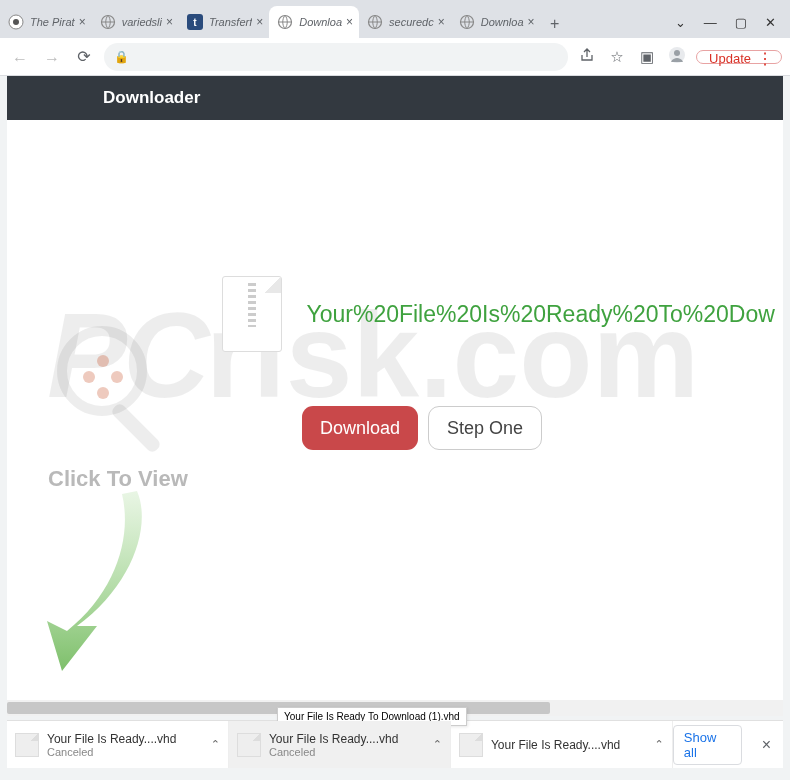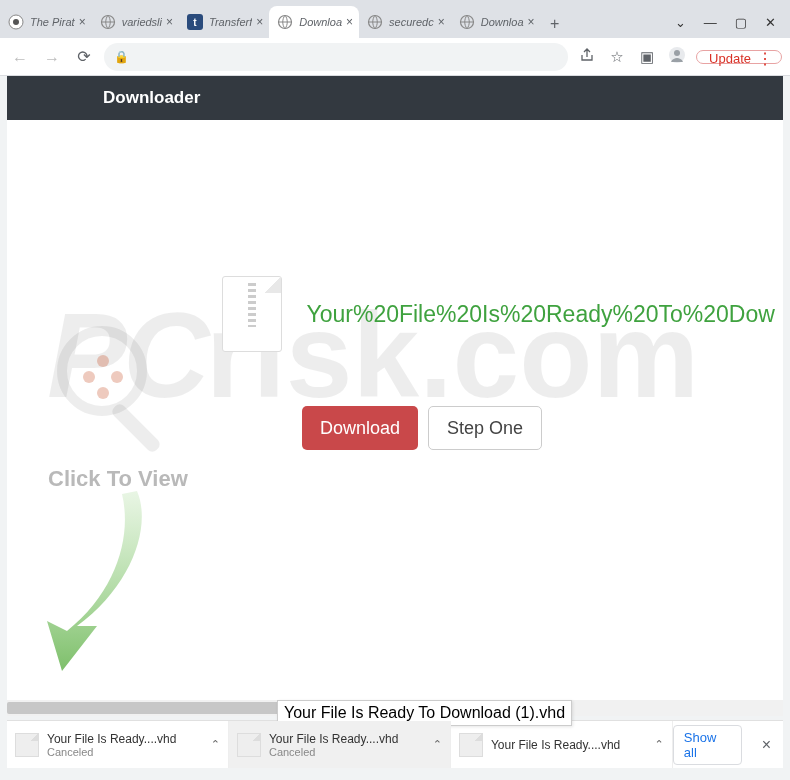--- a/index.html
+++ b/index.html
@@ -38,41 +38,41 @@
     .bugdots { position:absolute; top:275px; left:70px; width:50px; height:50px; pointer-events:none;}
     .bugdots div{position:absolute;width:12px;height:12px;background:rgba(198,80,40,0.3);border-radius:50%;}
 
     .content { position: absolute; top: 200px; left: 215px; right: 0; }
     .zip-icon { display: inline-block; vertical-align: middle; width: 60px; height: 76px; background: #fff; border: 1px solid #ddd; border-radius: 3px; position: relative; margin-right: 20px; }
     .zip-icon::before { content: ""; position: absolute; top: 0; right: 0; width: 16px; height: 16px; background: linear-gradient(135deg, transparent 48%, #e8e8e8 50%); }
     .zip-icon .zipper { position: absolute; left: 50%; top: 6px; width: 8px; height: 44px; transform: translateX(-50%); background: repeating-linear-gradient(#ccc 0 3px, transparent 3px 6px); }
     .ready-text { display: inline; color: #3fa23f; font-size: 23px; vertical-align: middle; white-space: nowrap; }
 
     .buttons { position: absolute; top: 330px; left: 295px; display: flex; gap: 10px; }
-    .btn { height: 44px; padding: 0 18px; border-radius: 5px; font-size: 18px; display: flex; align-items: center; cursor: pointer; }
+    .btn { height: 44px; padding: 0 18px; border-radius: 11px; font-size: 18px; display: flex; align-items: center; cursor: pointer; }
     .btn.primary { background: #c9484a; color: #fff; }
     .btn.secondary { background: #fff; color: #444; border: 1px solid #ccc; }
 
     .click-to-view { position: absolute; top: 390px; left: 41px; color: #b9b9b9; font-size: 22px; font-weight: bold; }
     .arrow { position: absolute; top: 410px; left: 35px; width: 120px; height: 200px; pointer-events: none; }
 
     .hscroll { position: absolute; left: 0; right: 0; bottom: 0; height: 16px; background: #f1f1f1; }
     .hscroll .thumb { position: absolute; left: 0; top: 2px; height: 12px; width: 70%; background: #c7c7c7; border-radius: 2px; }
 
     
     .dlshelf { position: absolute; left: 7px; right: 7px; bottom: 12px; height: 48px; background: #fff; border-top: 1px solid #e0e0e0; display: flex; align-items: center; }
     .dlitem { width: 232px; height: 100%; display: flex; align-items: center; padding: 0 8px; gap: 8px; border-right: 1px solid #eee; position: relative; }
     .dlitem.active { background: #f0f0f0; }
     .dlicon { width: 24px; height: 24px; background: #eee; border: 1px solid #ddd; position: relative; }
     .dlicon::after { content:""; position:absolute; top:0; right:0; width:7px; height:7px; background: linear-gradient(135deg, transparent 48%, #ddd 50%);}
     .dlinfo { flex: 1; min-width: 0; }
     .dlname { font-size: 12px; color: #333; white-space: nowrap; overflow: hidden; }
     .dlstatus { font-size: 11px; color: #888; }
     .dlchevron { font-size: 11px; color: #666; cursor: pointer; }
-    .dl-tooltip { position: absolute; bottom: 42px; left: 270px; background: #fff; border: 1px solid #ccc; padding: 3px 6px; font-size: 16px; white-space: nowrap; box-shadow: 1px 1px 3px rgba(0,0,0,0.1); }
+    .dl-tooltip { position: absolute; bottom: 42px; left: 270px; background: #fff; border: 1px solid #ccc; padding: 3px 6px; font-size: 10px; white-space: nowrap; box-shadow: 1px 1px 3px rgba(0,0,0,0.1); }
     .showall { margin-left: auto; color: #1a73e8; font-size: 13px; padding: 4px 10px; border: 1px solid #dadce0; border-radius: 4px; cursor: pointer; margin-right: 8px; }
     .dlclose { font-size: 16px; color: #5f6368; padding: 0 12px; cursor: pointer; }
   </style>
 </head>
 <body>
 
 <div class="titlebar">
   <div class="tab">
     <svg class="favicon" viewBox="0 0 16 16">
         <circle cx="8" cy="8" r="7" fill="#fff" stroke="#888"></circle>

